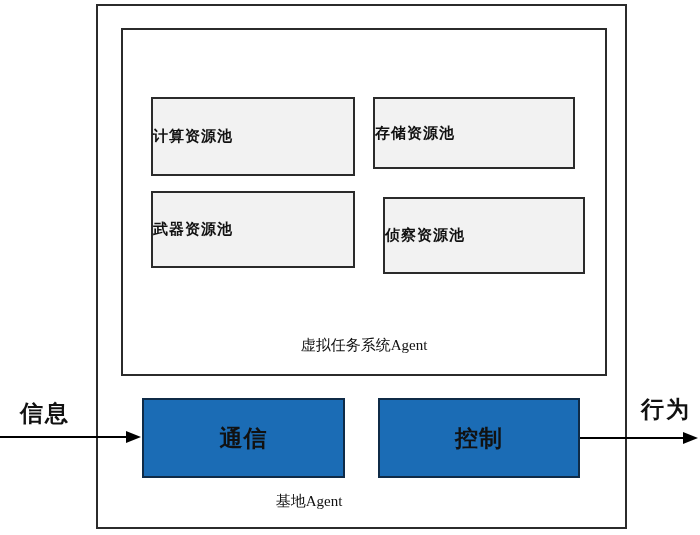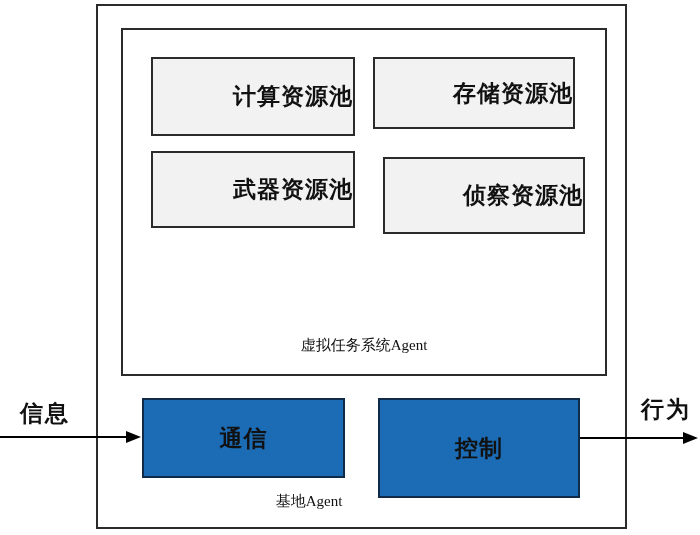--- a/index.html
+++ b/index.html
@@ -27,45 +27,46 @@
     background: #ffffff;
   }
   .outer-box  { left: 96px;  top: 4px;   width: 531px; height: 525px; }
   .inner-box  { left: 121px; top: 28px;  width: 486px; height: 348px; }
   .pool {
     position: absolute;
     border: 2px solid var(--line);
     background: var(--pool-fill);
     display: flex;
     align-items: center;
-    justify-content: flex-end;
-    font-size: 23px;
+    justify-content: flex-start;
+    font-size: 15px;
     font-weight: bold;
     color: var(--text);
     letter-spacing: 1px;
+    margin-top: 40px;
   }
   .pool-compute    { left: 151px; top: 57px;  width: 204px; height: 79px; }
   .pool-storage    { left: 373px; top: 57px;  width: 202px; height: 72px; }
   .pool-weapon     { left: 151px; top: 151px; width: 204px; height: 77px; }
   .pool-recon      { left: 383px; top: 157px; width: 202px; height: 77px; }
   .pool-replanning { left: 150px; top: 248px; width: 425px; height: 80px; }
   .module {
     position: absolute;
     border: 2px solid var(--module-border);
     background: var(--module-blue);
     display: flex;
     align-items: center;
     justify-content: center;
     font-size: 23px;
     font-weight: bold;
     color: var(--text);
     letter-spacing: 1px;
   }
   .module-comm { left: 142px; top: 398px; width: 203px; height: 80px; align-items: center; }
-  .module-ctrl { left: 378px; top: 398px; width: 202px; height: 100px; }
+  .module-ctrl { left: 378px; top: 398px; width: 202px; height: 80px; }
   .caption {
     position: absolute;
     text-align: center;
     font-size: 15px;
     color: var(--text);
   }
   .caption-virtual { left: 121px; top: 336px; width: 486px; }
   .caption-base    { left: 96px;  top: 492px; width: 426px; }
   .arrow-line {
     position: absolute;

